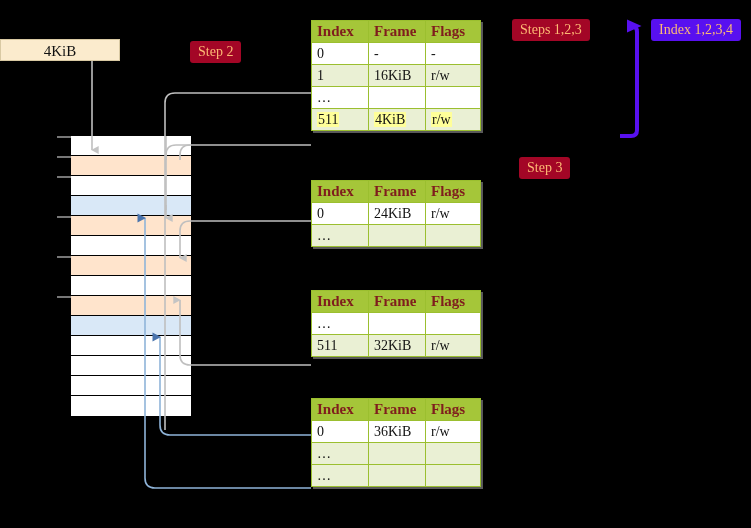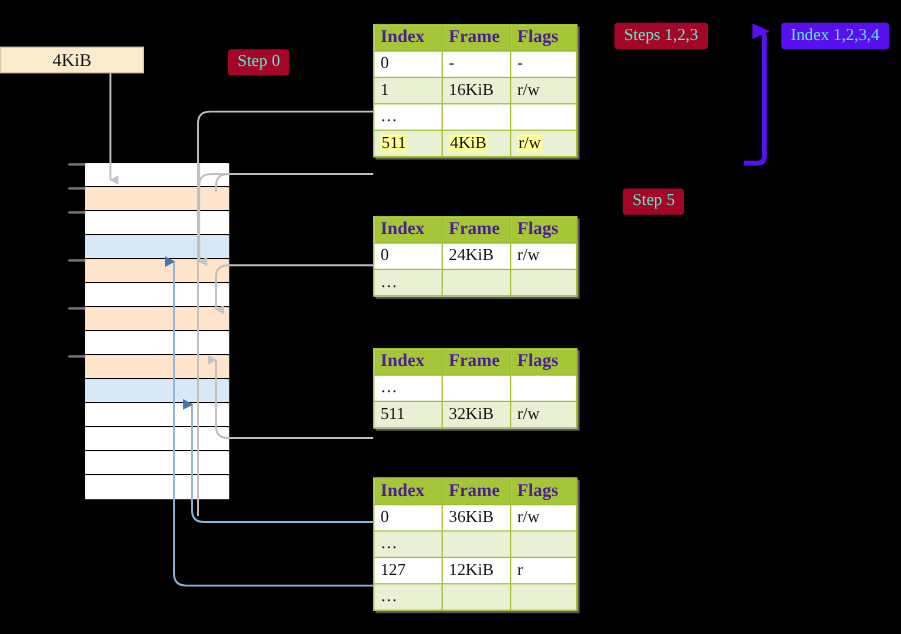--- a/index.html
+++ b/index.html
@@ -12,21 +12,21 @@
   
   #src-box{
     left:0px;top:39px;width:120px;height:22px;
     background:#fbebcd;border:1px solid #d9c9a3;
     color:#111;font-size:15px;line-height:22px;text-align:center;
     box-sizing:border-box;
   }
 
   
   .badge{
-    color:#5eead4;font-size:14px;line-height:18px;
+    color:#fdba74;font-size:14px;line-height:18px;
     padding:2px 8px;white-space:nowrap;border-radius:3px;
     box-sizing:border-box;text-align:center;
   }
   #badge-step0{left:190px;top:41px;}
   #badge-step4{left:519px;top:157px;}
   #badge-steps123{left:512px;top:19px;}
   #badge-steps1234{left:651px;top:19px;}
 
   
   .ptable{
@@ -34,21 +34,21 @@
     background:#ffffff;
     box-shadow:2px 2px 0 rgba(255,255,255,.35);
   }
   .ptable td,.ptable th{
     border:1px solid #9bbf2f;
     font-size:14px;color:#111;
     padding:2px 5px;height:22px;box-sizing:border-box;
     text-align:left;vertical-align:middle;font-weight:normal;
   }
   .ptable th{
-    background:#a5c639;color:#4c1d95;font-weight:bold;font-size:15px;
+    background:#a5c639;color:#7f1d1d;font-weight:bold;font-size:15px;
   }
   .ptable td.c-index{width:57px;}
   .ptable td.c-frame{width:57px;}
   .ptable td.c-flags{width:55px;}
   .ptable th.c-index{width:57px;}
   .ptable th.c-frame{width:57px;font-family:Liberation Serif, serif;}
   .ptable th.c-flags{width:55px;}
   tr.alt td{background:#eaf0d4;}
   tr.plain td{background:#ffffff;}
   td .hl{background:#ffff99;padding:0 1px;}
@@ -76,25 +76,25 @@
   #wires{position:absolute;left:0;top:0;width:751px;height:528px;}
 </style>
 </head>
 <body>
 
 <div class="abs" id="src-box">
   <span>4KiB</span>
 </div>
 
 <div class="abs badge" id="badge-step0" style="background:#a30626;">
-  <span>Step 0</span>
+  <span>Step 2</span>
 </div>
 
 <div class="abs badge" id="badge-step4" style="background:#a30626;">
-  <span>Step 5</span>
+  <span>Step 3</span>
 </div>
 
 <div class="abs badge" id="badge-steps123" style="background:#a30626;">
   <span>Steps 1,2,3</span>
 </div>
 
 <div class="abs badge" id="badge-steps1234" style="background:#5810f0;">
   <span>Index 1,2,3,4</span>
 </div>
 
@@ -212,25 +212,20 @@
       <tr class="plain">
         <td class="c-index">0</td>
         <td class="c-frame">36KiB</td>
         <td class="c-flags">r/w</td>
       </tr>
       <tr class="alt">
         <td class="c-index">…</td>
         <td class="c-frame"></td>
         <td class="c-flags"></td>
       </tr>
-      <tr class="plain">
-        <td class="c-index">127</td>
-        <td class="c-frame">12KiB</td>
-        <td class="c-flags">r</td>
-      </tr>
       <tr class="alt">
         <td class="c-index">…</td>
         <td class="c-frame"></td>
         <td class="c-flags"></td>
       </tr>
     </tbody>
   </table>
 
 <svg id="wires" viewBox="0 0 751 528" xmlns="http://www.w3.org/2000/svg">
   <defs>

